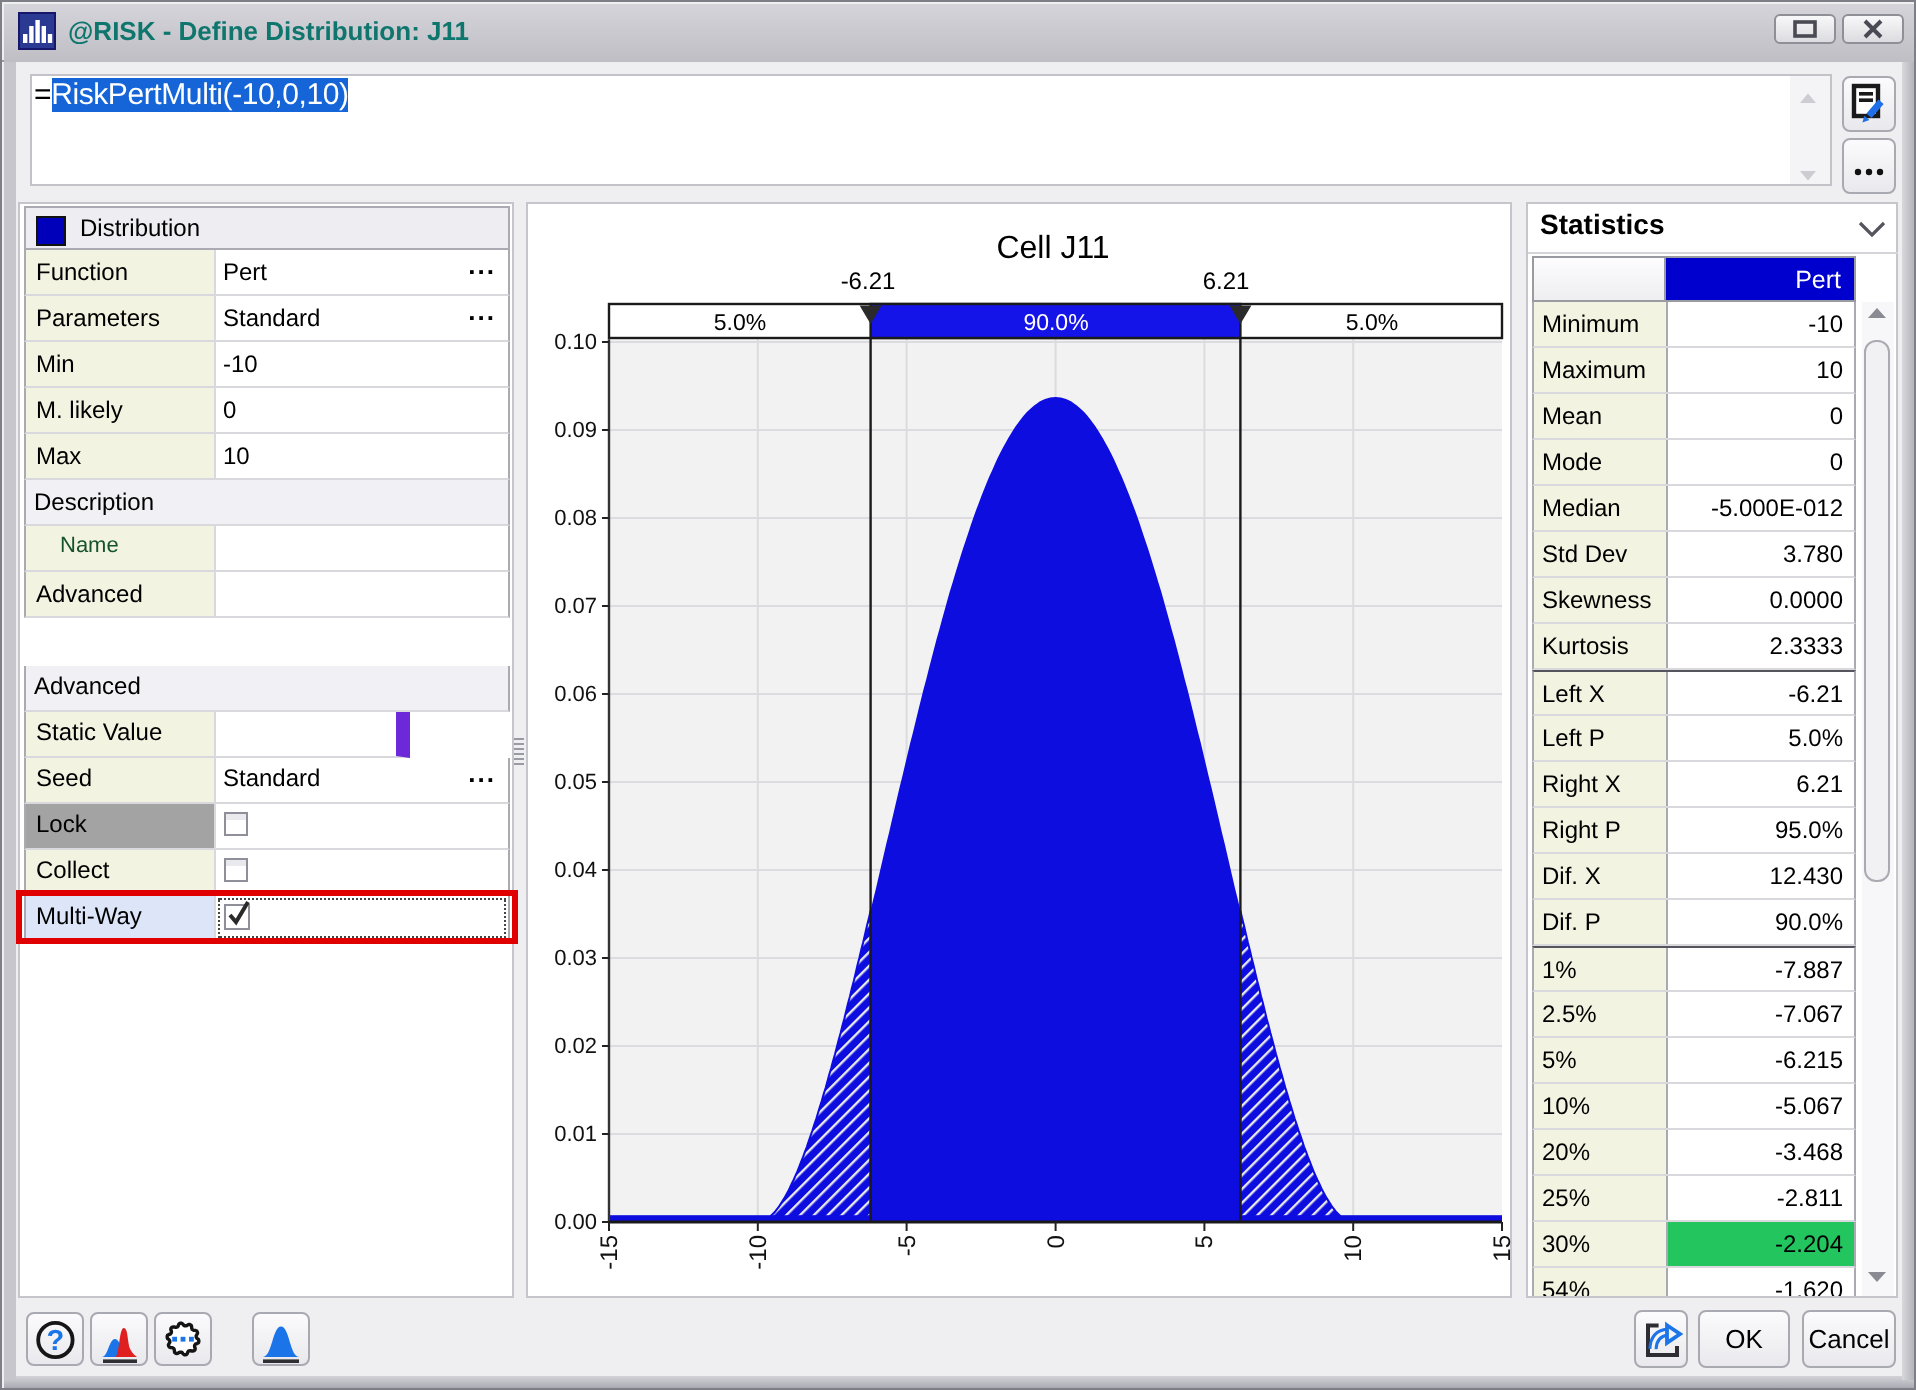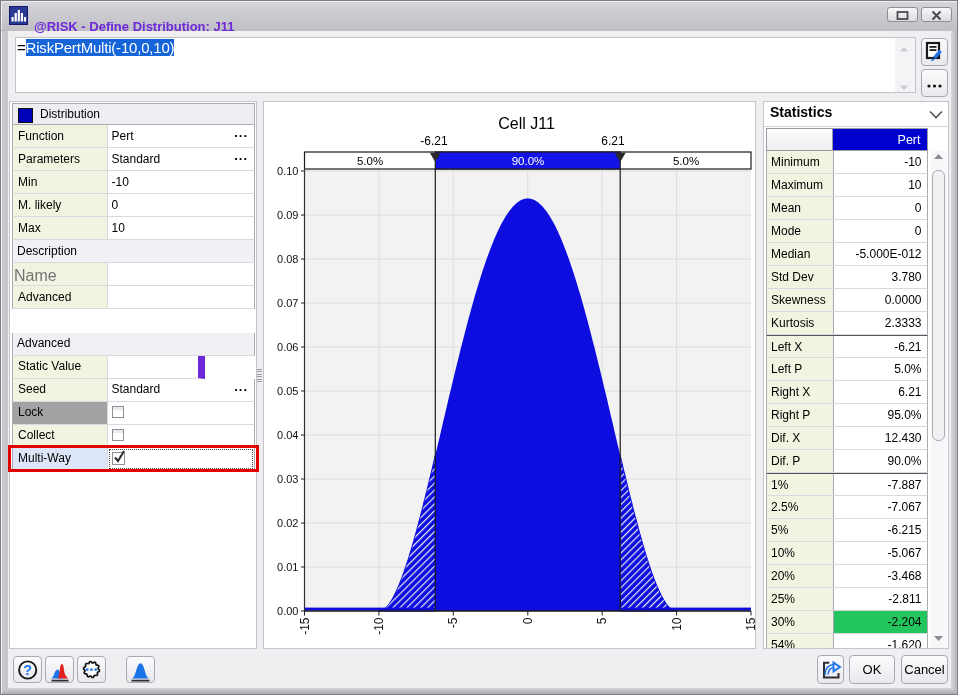--- a/index.html
+++ b/index.html
@@ -18,21 +18,21 @@
 
 <div style="position:absolute;left:1px;top:1px;width:956px;height:28.5px;background:linear-gradient(#d4d4da,#bebec4)"></div>
 <div style="position:absolute;left:7.5px;top:5px;width:19px;height:19px;background:#2a3a93;border:1px solid #16166a;box-sizing:border-box">
 <svg width="17" height="17">
 <rect x="1.5" y="10" width="2.2" height="4.5" fill="#fff"></rect>
 <rect x="4.6" y="6" width="2.2" height="8.5" fill="#fff"></rect>
 <rect x="7.7" y="3" width="2.2" height="11.5" fill="#fff"></rect>
 <rect x="10.8" y="6" width="2.2" height="8.5" fill="#fff"></rect>
 <rect x="13.9" y="10" width="2.2" height="4.5" fill="#fff"></rect>
 </svg></div>
-<div style="position:absolute;left:33px;top:18px;font-size:13px;font-weight:700;color:#6d28d9">@RISK - Define Distribution: J11</div>
+<div style="position:absolute;left:33px;top:7px;font-size:13px;font-weight:700;color:#0f766e">@RISK - Define Distribution: J11</div>
 <div style="position:absolute;left:885.5px;top:6px;width:31px;height:15px;background:linear-gradient(#f8f8fa,#dcdce0);border:1px solid #8f8f97;border-radius:3px;box-sizing:border-box">
 <svg width="29" height="13">
         <rect x="9.5" y="3" width="10" height="7" fill="none" stroke="#4a4a54" stroke-width="1.8"></rect>
       </svg></div>
 <div style="position:absolute;left:919.5px;top:6px;width:31px;height:15px;background:linear-gradient(#f8f8fa,#dcdce0);border:1px solid #8f8f97;border-radius:3px;box-sizing:border-box">
 <svg width="29" height="13">
         <path d="M10.5 2.5 L18.5 10.5 M18.5 2.5 L10.5 10.5" stroke="#4a4a54" stroke-width="2"></path>
       </svg></div>
 
 <div style="position:absolute;left:14px;top:36px;width:901px;height:56px;background:#fff;border:1px solid #c2c2c8;box-sizing:border-box"></div>
@@ -105,21 +105,21 @@
       </div>
       <div style="position:absolute;left:94.5px;top:0;right:0;height:100%;background:#fff;">
         <div style="position:absolute;left:4px;top:3.5px;font-size:12px;color:#000">10</div>
       </div>
     </div>
     <div style="position:absolute;left:11px;top:239.2px;width:243px;height:23.1px;background:#f0f0f5;border-left:1px solid #abaab2;border-right:1px solid #abaab2;border-bottom:1px solid #d9d9dd;box-sizing:border-box">
       <div style="position:absolute;left:4px;top:3.5px;font-size:12px;color:#000">Description</div>
     </div>
     <div style="position:absolute;left:11px;top:262.3px;width:243px;height:23.1px;border-left:1px solid #abaab2;border-right:1px solid #abaab2;border-bottom:1px solid #d9d9dd;box-sizing:border-box">
       <div style="position:absolute;left:0;top:0;width:94.5px;height:100%;background:#f3f3e1;border-right:1px solid #d9d9dd;box-sizing:border-box">
-        <div style="position:absolute;left:1px;top:3.5px;font-size:16px;color:#737373">Name</div>
+        <div style="position:absolute;left:17px;top:3.5px;font-size:11px;color:#14532d">Name</div>
       </div>
       <div style="position:absolute;left:94.5px;top:0;right:0;height:100%;background:#fff;"></div>
     </div>
     <div style="position:absolute;left:11px;top:285.4px;width:243px;height:23.1px;border-left:1px solid #abaab2;border-right:1px solid #abaab2;border-bottom:1px solid #d9d9dd;box-sizing:border-box">
       <div style="position:absolute;left:0;top:0;width:94.5px;height:100%;background:#f3f3e1;border-right:1px solid #d9d9dd;box-sizing:border-box">
         <div style="position:absolute;left:5px;top:3.5px;font-size:12px;color:#000">Advanced</div>
       </div>
       <div style="position:absolute;left:94.5px;top:0;right:0;height:100%;background:#fff;"></div>
     </div>
     <div style="position:absolute;left:11px;top:331.5px;width:243px;height:23.1px;background:#f0f0f5;border-left:1px solid #abaab2;border-right:1px solid #abaab2;border-bottom:1px solid #d9d9dd;box-sizing:border-box">

